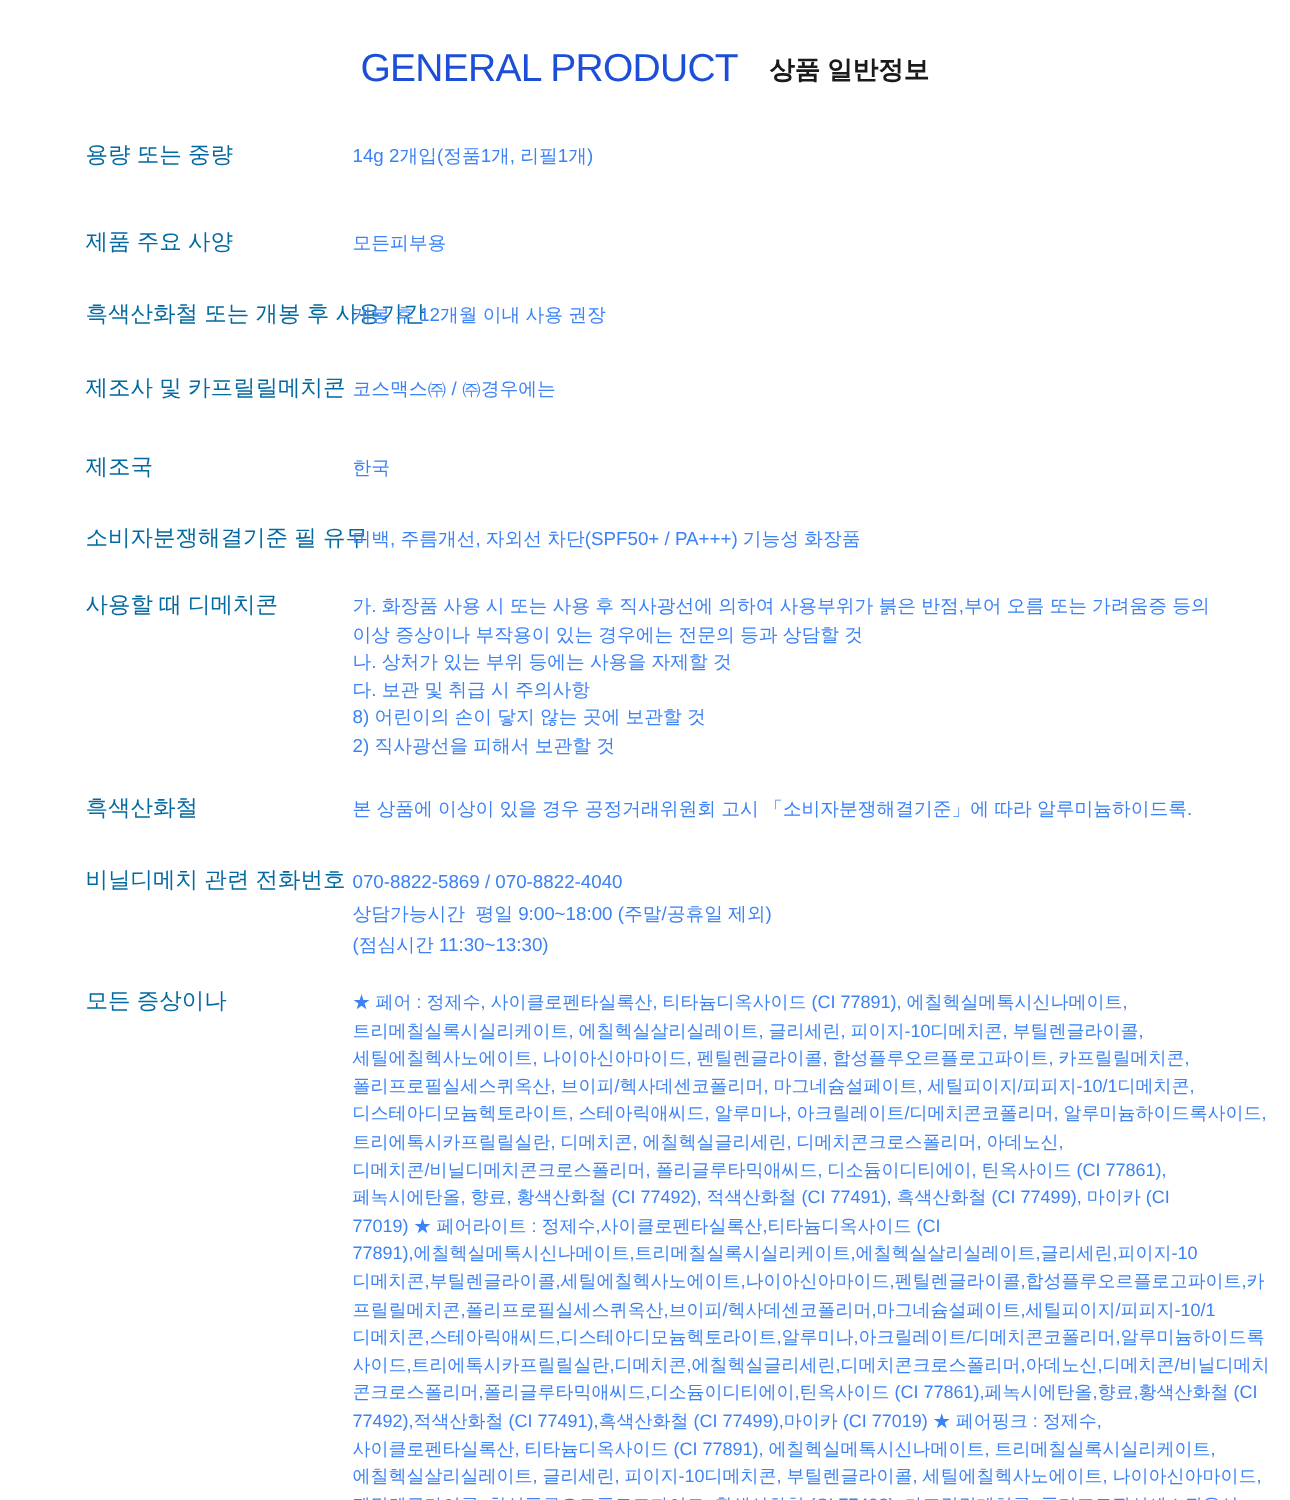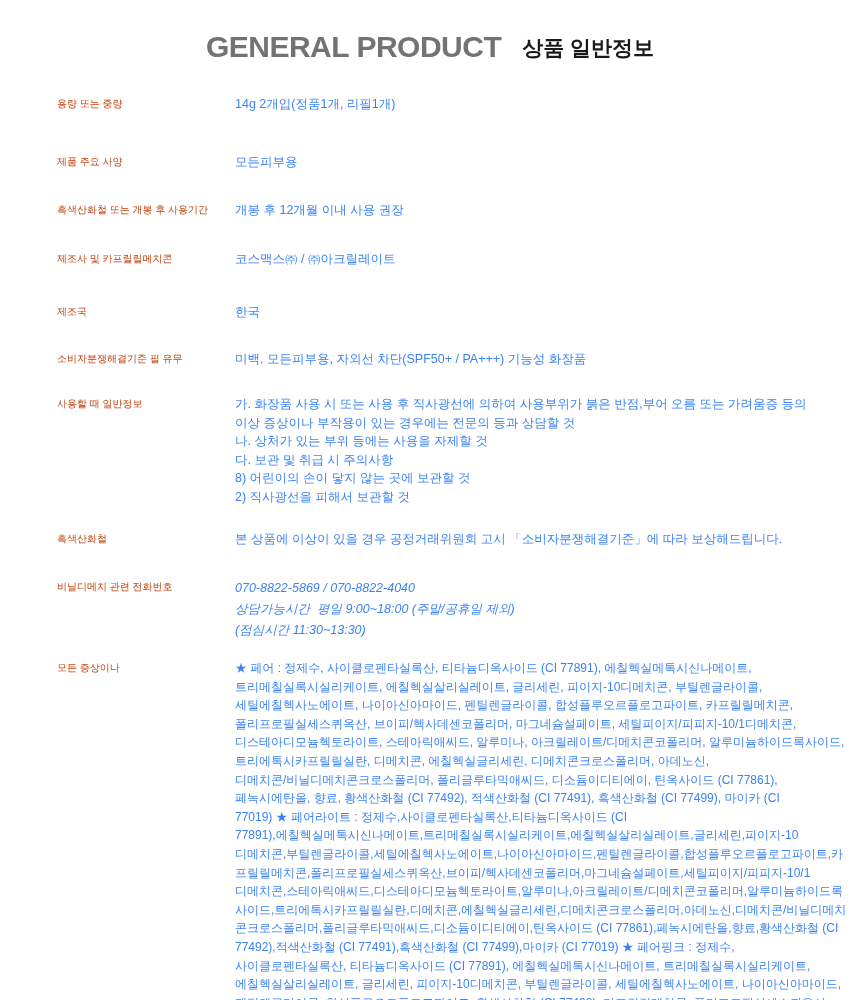--- a/index.html
+++ b/index.html
@@ -6,37 +6,37 @@
   body{
     width:860px;height:1000px;overflow:hidden;background:#ffffff;
     font-family:"Liberation Sans",sans-serif;color:#1e1e1e;
   }
   .page{position:relative;width:860px;height:1000px;background:#ffffff;}
   .title{
     position:absolute;top:30px;left:0;width:100%;
     text-align:center;white-space:nowrap;
   }
   .t-en{
-    font-size:30px;font-weight:700;letter-spacing:-0.5px;color:#737373;
+    font-size:26px;font-weight:400;letter-spacing:-0.5px;color:#1d4ed8;
   }
   .t-ko{
-    font-size:21px;font-weight:700;margin-left:21px;color:#1a1a1a;
+    font-size:17px;font-weight:700;margin-left:21px;color:#1a1a1a;
     position:relative;top:-2px;
   }
   .row{position:absolute;left:57px;width:783px;}
   .label{
     position:absolute;left:0;top:0;width:178px;
-    font-size:10px;line-height:17px;color:#c2410c;white-space:nowrap;
+    font-size:15px;line-height:17px;color:#0369a1;white-space:nowrap;
   }
   .value{
     position:absolute;left:178px;top:0;width:605px;
     font-size:12.5px;line-height:19px;color:#3b82f6;white-space:pre;
   }
   .v-caution{line-height:18.5px;}
-  .v-phone{line-height:21px;font-style:italic;}
+  .v-phone{line-height:21px;}
   .v-ingredients{font-size:12px;line-height:18.6px;}
   .r0{top:95px;}
   .r1{top:153px;}
   .r2{top:201px;}
   .r3{top:250px;}
   .r4{top:303px;}
   .r5{top:350px;}
   .r6{top:395px;}
   .r7{top:530px;}
   .r8{top:578px;}
@@ -61,46 +61,46 @@
     <div class="value">모든피부용</div>
   </div>
 
   <div class="row r2">
     <div class="label">흑색산화철 또는 개봉 후 사용기간</div>
     <div class="value">개봉 후 12개월 이내 사용 권장</div>
   </div>
 
   <div class="row r3">
     <div class="label">제조사 및 카프릴릴메치콘</div>
-    <div class="value">코스맥스㈜ / ㈜아크릴레이트</div>
+    <div class="value">코스맥스㈜ / ㈜경우에는</div>
   </div>
 
   <div class="row r4">
     <div class="label">제조국</div>
     <div class="value">한국</div>
   </div>
 
   <div class="row r5">
     <div class="label">소비자분쟁해결기준 필 유무</div>
-    <div class="value">미백, 모든피부용, 자외선 차단(SPF50+ / PA+++) 기능성 화장품</div>
+    <div class="value">미백, 주름개선, 자외선 차단(SPF50+ / PA+++) 기능성 화장품</div>
   </div>
 
   <div class="row r6">
-    <div class="label">사용할 때 일반정보</div>
+    <div class="label">사용할 때 디메치콘</div>
     <div class="value v-caution">가. 화장품 사용 시 또는 사용 후 직사광선에 의하여 사용부위가 붉은 반점,부어 오름 또는 가려움증 등의
 이상 증상이나 부작용이 있는 경우에는 전문의 등과 상담할 것
 나. 상처가 있는 부위 등에는 사용을 자제할 것
 다. 보관 및 취급 시 주의사항
 8) 어린이의 손이 닿지 않는 곳에 보관할 것
 2) 직사광선을 피해서 보관할 것</div>
   </div>
 
   <div class="row r7">
     <div class="label">흑색산화철</div>
-    <div class="value">본 상품에 이상이 있을 경우 공정거래위원회 고시 「소비자분쟁해결기준」에 따라 보상해드립니다.</div>
+    <div class="value">본 상품에 이상이 있을 경우 공정거래위원회 고시 「소비자분쟁해결기준」에 따라 알루미늄하이드록.</div>
   </div>
 
   <div class="row r8">
     <div class="label">비닐디메치 관련 전화번호</div>
     <div class="value v-phone">070-8822-5869 / 070-8822-4040
 상담가능시간  평일 9:00~18:00 (주말/공휴일 제외)
 (점심시간 11:30~13:30)</div>
   </div>
 
   <div class="row r9">

